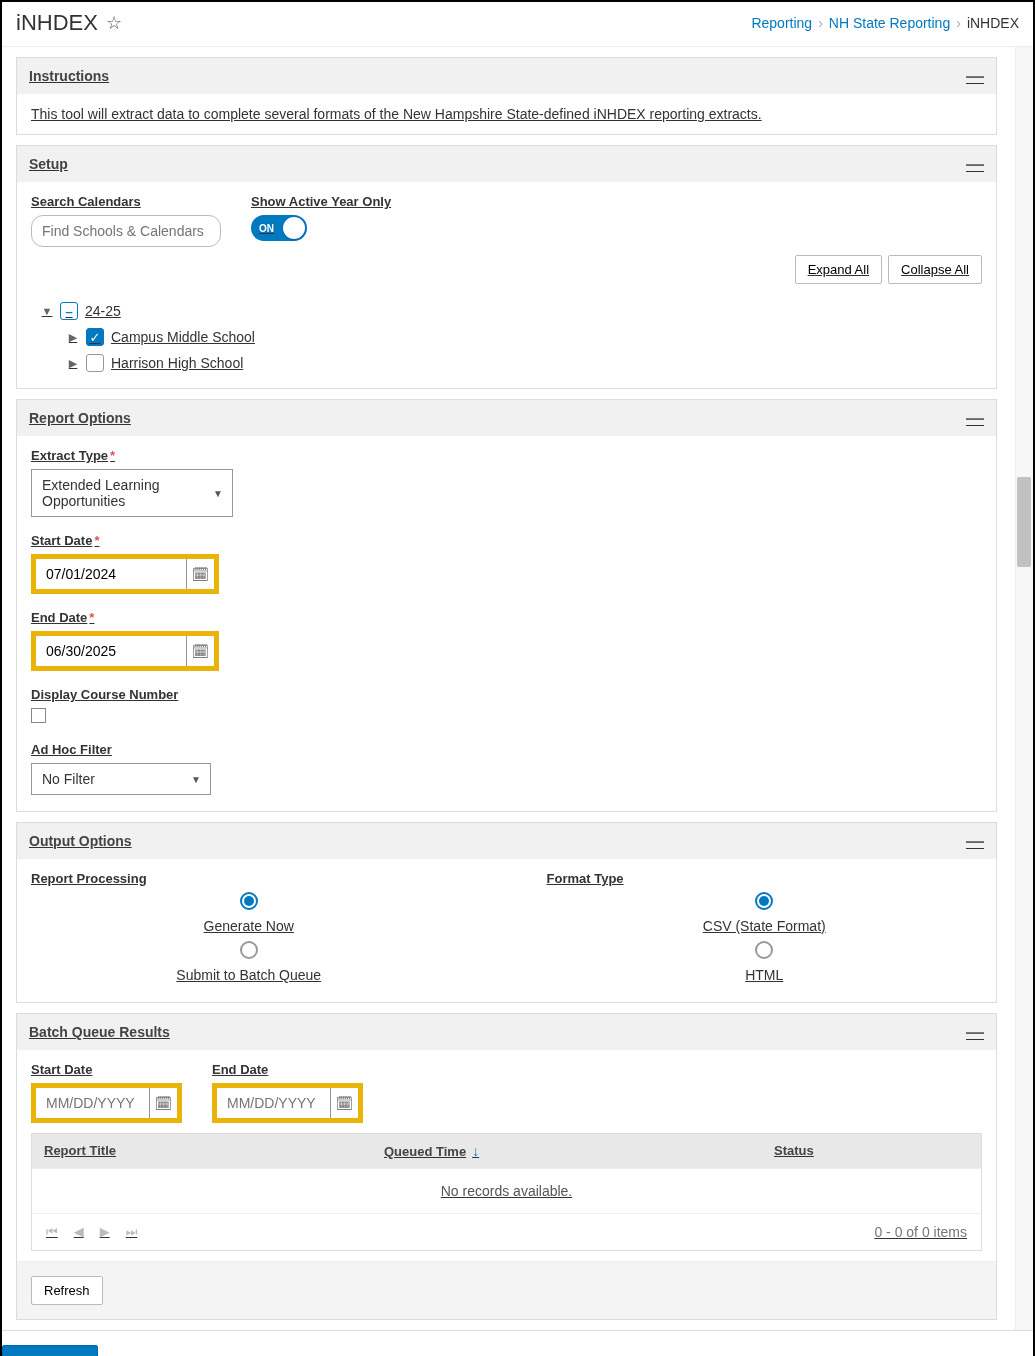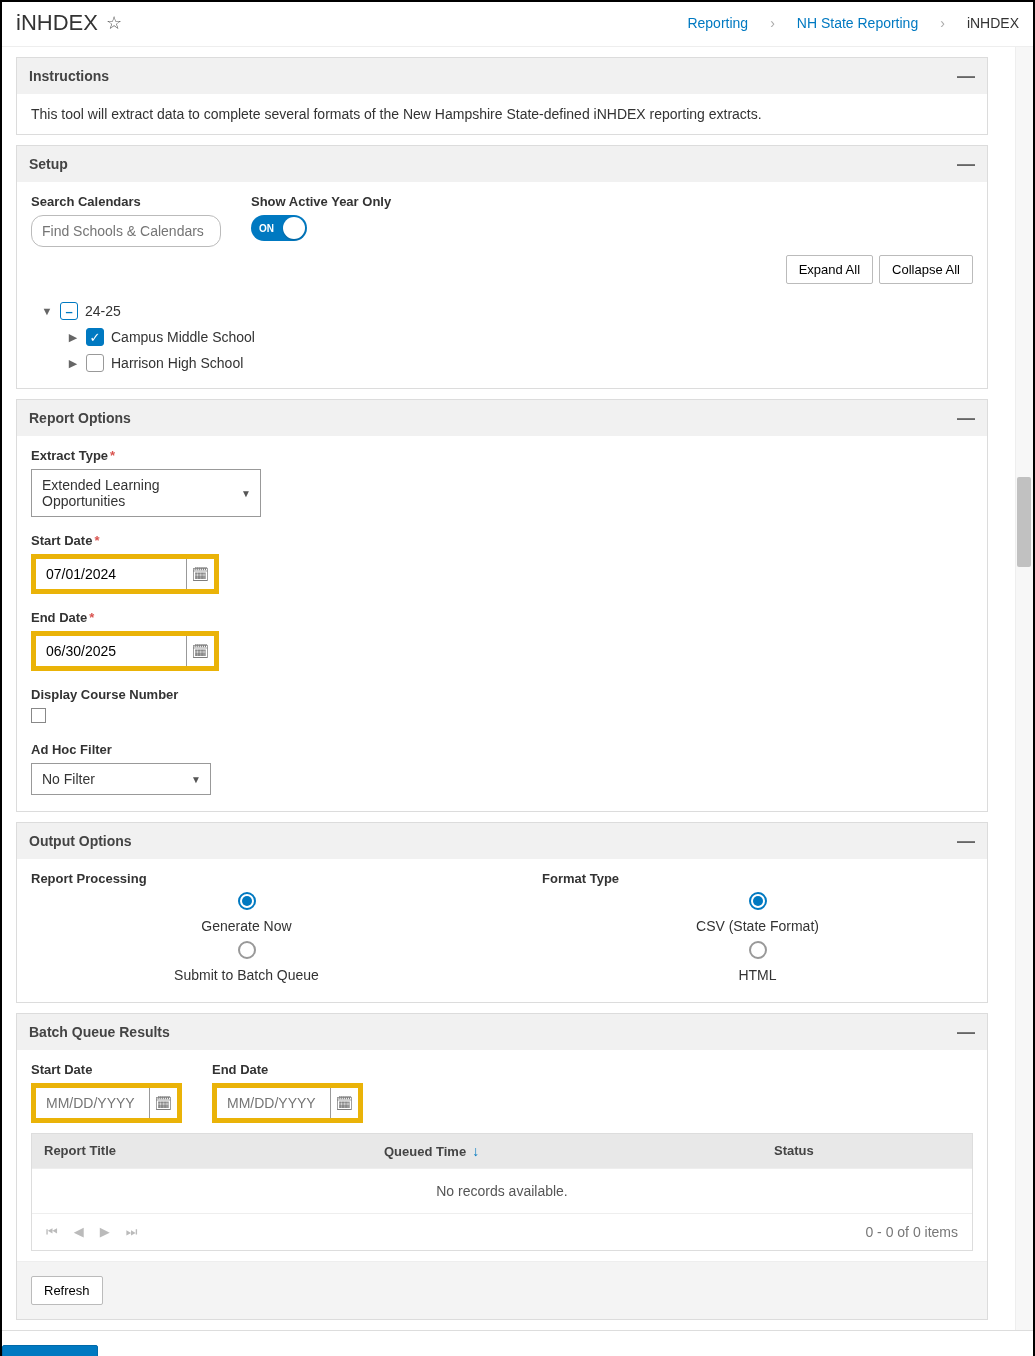--- a/index.html
+++ b/index.html
@@ -28,30 +28,31 @@
     gap: 8px;
   }
   .page-title {
     font-size: 22px;
     font-weight: 400;
     color: #333;
   }
   .star-icon { color: #555; font-size: 18px; cursor: pointer; }
   .breadcrumbs {
     display: flex;
-    gap: 22px;
+    gap: 6px;
     font-size: 14px;
   }
   .breadcrumbs a { color: #0079c1; text-decoration: none; cursor: pointer; }
   .breadcrumbs .sep { color: #aaa; }
   .breadcrumbs .cur { color: #333; }
 
   .scroll-area {
     position: relative;
-    padding-right: 31px;
+    padding-right: 22px;
+    text-decoration: underline;
   }
   .scrollbar-track {
     position: absolute;
     right: 0; top: 0; bottom: 0;
     width: 18px;
     background: #f7f7f7;
     border-left: 1px solid #eee;
   }
   .scrollbar-thumb {
     position: absolute;
@@ -170,21 +171,21 @@
   .check-on { background: #0079c1; border: 1.5px solid #0079c1; }
   .check-off { background: #fff; border: 1.5px solid #999; }
   .indent1 { margin-left: 10px; }
   .indent2 { margin-left: 36px; }
 
   
   .select {
     border: 1px solid #999;
     padding: 7px 28px 7px 10px;
     font-size: 14px;
-    width: 230px;
+    width: 202px;
     background: #fff;
     cursor: pointer;
     position: relative;
     display: inline-block;
   }
   .select::after {
     content: "▼";
     position: absolute;
     right: 9px; top: 50%;
     transform: translateY(-50%);

